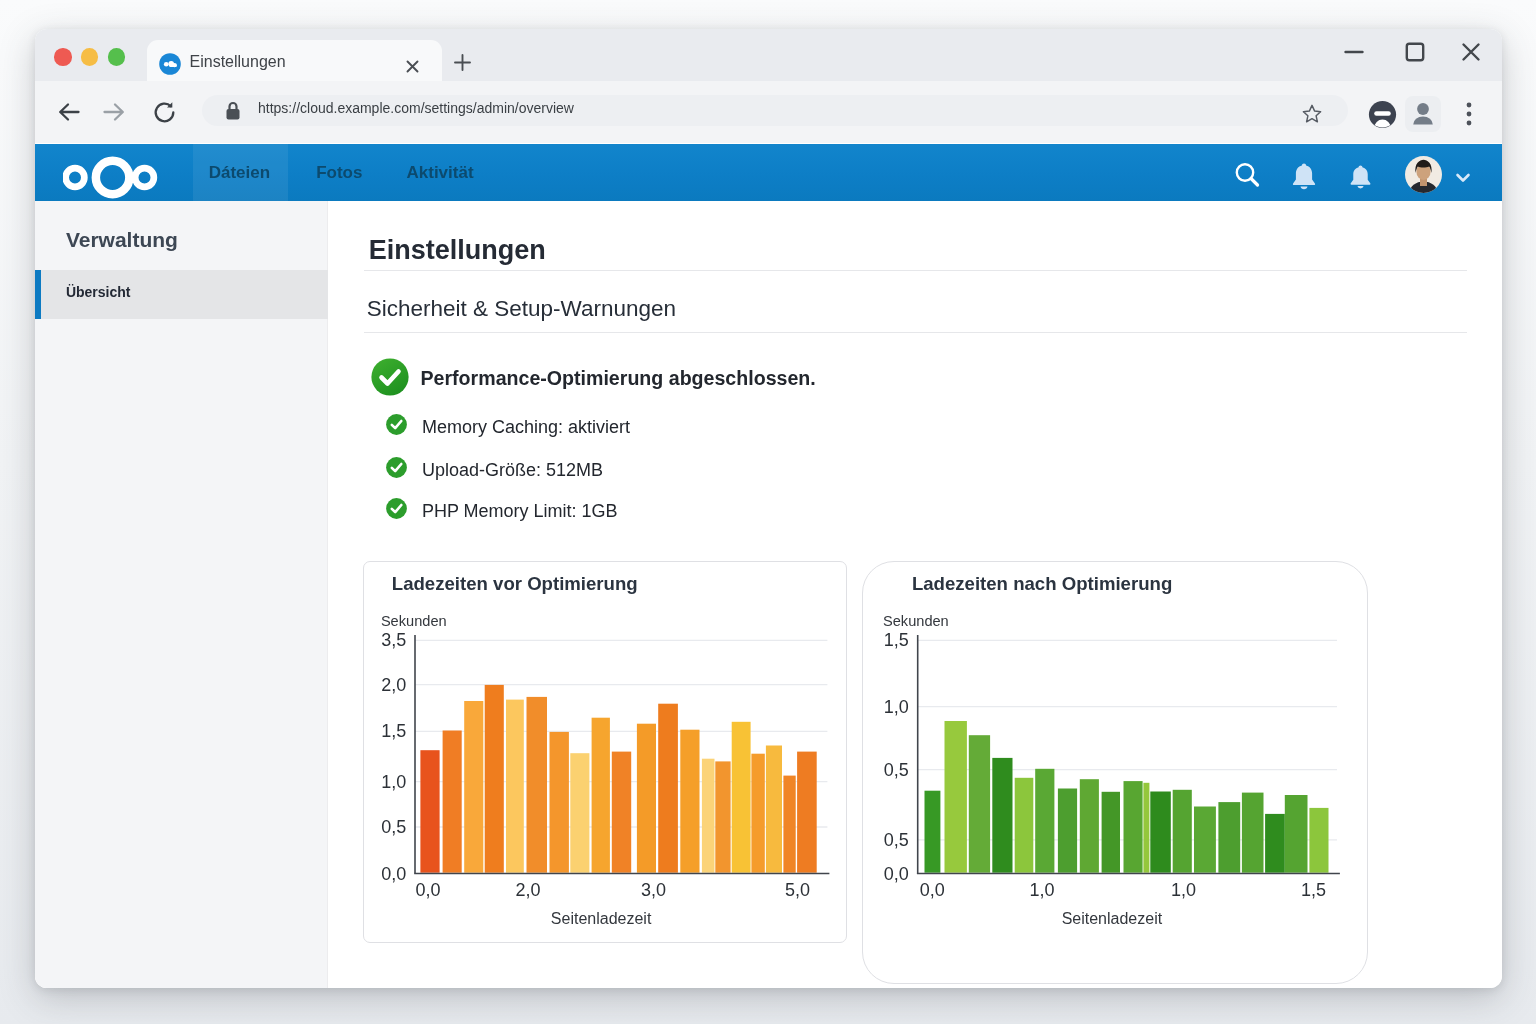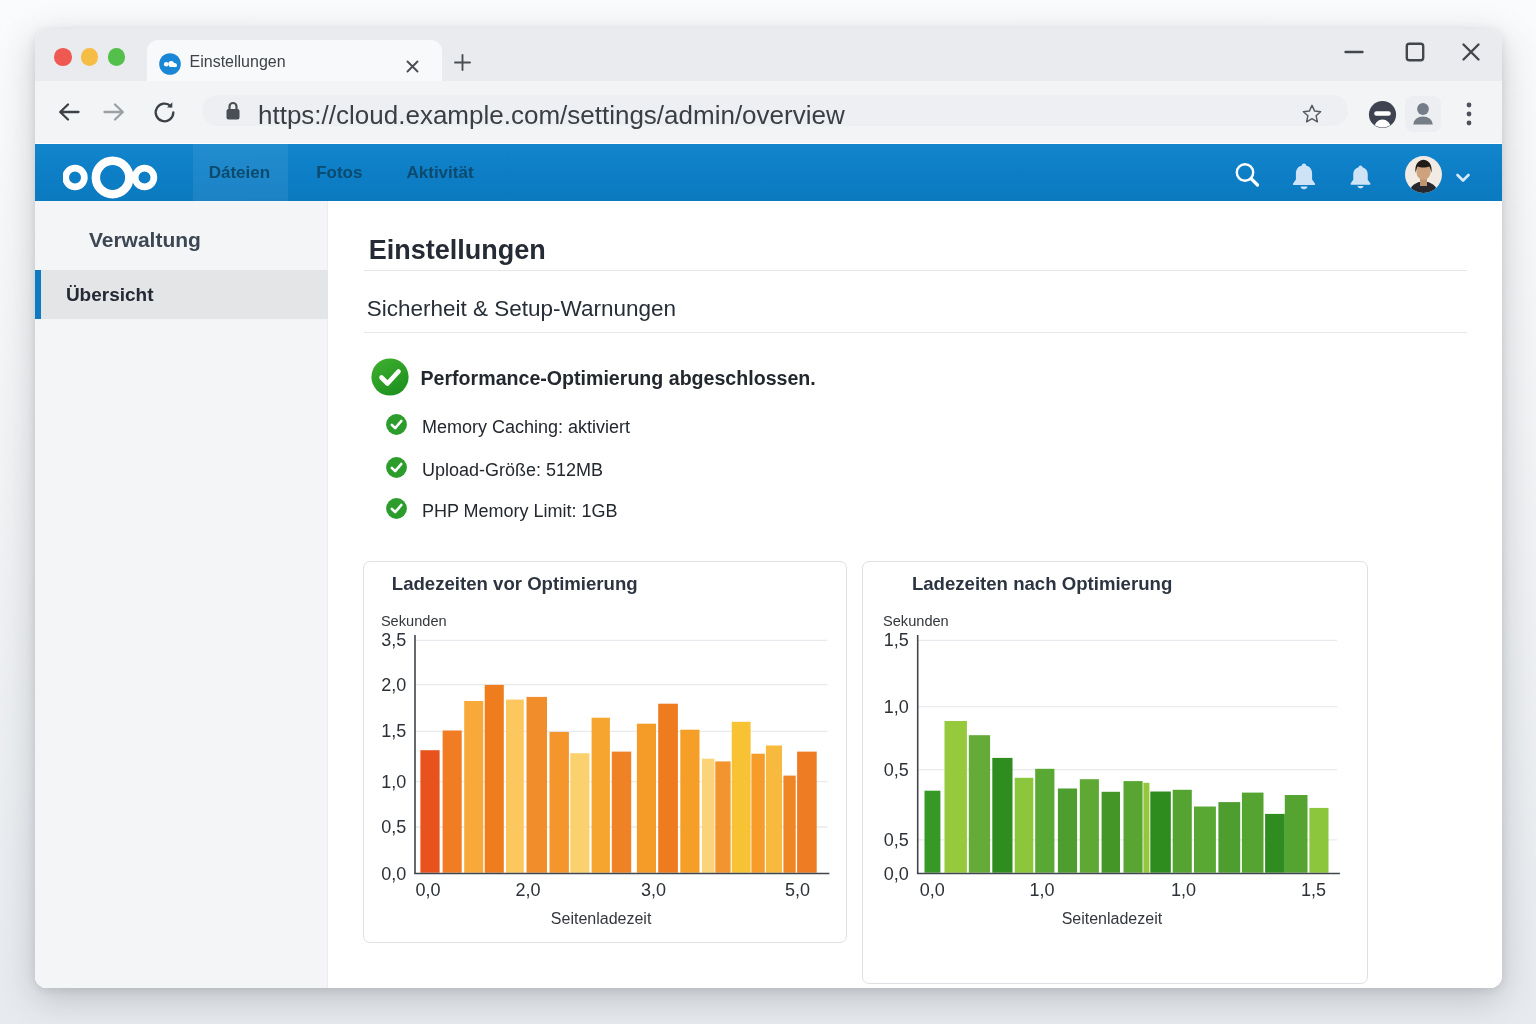--- a/index.html
+++ b/index.html
@@ -71,21 +71,21 @@
 </svg></div>
   <div class="abs" style="left:117.5px; top:70.9px;"><svg width="25" height="25" viewBox="0 0 25 25" xmlns="http://www.w3.org/2000/svg">
 <path d="M21.3 12.5 A8.8 8.8 0 1 1 18.8 6.3" stroke="#3c4147" stroke-width="2.3" fill="none" stroke-linecap="round"></path>
 <path d="M20.3 2.2 V7.5 H15 Z" fill="#3c4147"></path>
 </svg></div>
   <div class="abs" style="left:167.5px; top:66px; width:1146px; height:31px; border-radius:15.5px; background:#edeff2;"></div>
   <div class="abs" style="left:190px; top:71.5px;"><svg width="16" height="20" viewBox="0 0 16 20" xmlns="http://www.w3.org/2000/svg">
 <rect x="1.5" y="8" width="13" height="10.5" rx="2" fill="#4a4f55"></rect>
 <path d="M4.5 8 V5.5 a3.5 3.5 0 0 1 7 0 V8" stroke="#4a4f55" stroke-width="2.2" fill="none"></path>
 </svg></div>
-  <div class="abs" style="left:223.5px; top:70.5px; font-size:26px; color:#3a3f44;">https://cloud.example.com/settings/admin/overview</div>
+  <div class="abs" style="left:223.5px; top:70.5px; font-size:14px; color:#3a3f44;">https://cloud.example.com/settings/admin/overview</div>
   <div class="abs" style="left:1266px; top:73.5px;"><svg width="22" height="22" viewBox="0 0 24 24" xmlns="http://www.w3.org/2000/svg">
 <path d="M12 2.6 L14.9 8.8 L21.4 9.5 L16.5 14 L17.9 20.5 L12 17.1 L6.1 20.5 L7.5 14 L2.6 9.5 L9.1 8.8 Z" stroke="#565b63" stroke-width="1.6" fill="none" stroke-linejoin="round"></path>
 </svg></div>
   <div class="abs" style="left:1333.5px; top:70.5px;"><svg width="29" height="29" viewBox="0 0 29 29" xmlns="http://www.w3.org/2000/svg">
 <defs>
           <clipPath id="pdc">
             <circle cx="14.5" cy="14.5" r="13.0"></circle>
           </clipPath>
         </defs>
 <circle cx="14.5" cy="14.5" r="13.6" fill="#3d4350"></circle>
@@ -139,23 +139,23 @@
 <path d="M4.5 37 a14 11.5 0 0 1 28 0 Z" fill="#26282e"></path>
 <rect x="15" y="21" width="7" height="9" fill="#c2946e"></rect>
 <ellipse cx="18.5" cy="15.8" rx="7.1" ry="8.2" fill="#cda27c"></ellipse>
 <path d="M10.6 17 c-1.6 -9.5 4.2 -13.2 7.9 -13.2 c3.7 0 9.5 3.7 7.9 13.2 c-0.5 -3.6 -1.4 -5.3 -2.3 -6.6 c-2.4 1.4 -8.8 1.6 -11.2 0 c-0.9 1.3 -1.8 3 -2.3 6.6 Z" fill="#211c19"></path>
 </g>
       </svg></div>
   <div class="abs" style="left:1420.5px; top:141px;"><svg width="16" height="12" viewBox="0 0 16 12" xmlns="http://www.w3.org/2000/svg">
 <path d="M2.5 3 L8 8.5 L13.5 3" stroke="#d8e9f9" stroke-width="2.6" fill="none" stroke-linecap="round" stroke-linejoin="round"></path>
 </svg></div>
 
-  <div class="abs" style="left:31.4px; top:198.5px; font-size:21px; font-weight:bold; color:#3d4754;margin-left:23px;">Verwaltung</div>
+  <div class="abs" style="left:31.4px; top:198.5px; font-size:21px; font-weight:bold; color:#3d4754;">Verwaltung</div>
   <div class="abs" style="left:0; top:240.8px; width:293.8px; height:49.4px; background:#e4e5e7; border-left:6px solid #0d7ac2;"></div>
-  <div class="abs" style="left:31.4px; top:254.5px; font-size:19px; font-weight:bold; color:#232935;">Übersicht</div>
+  <div class="abs" style="left:31.4px; top:254.5px; font-size:14px; font-weight:bold; color:#232935;">Übersicht</div>
 
   <div class="abs" style="left:334.2px; top:206px; font-size:27px; font-weight:bold; color:#252b35;">Einstellungen</div>
   <div class="rule" style="top:240.6px;"></div>
   <div class="abs" style="left:332.2px; top:266.5px; font-size:22.5px; font-weight:400; color:#272e38;">Sicherheit &amp; Setup-Warnungen</div>
   <div class="rule" style="top:303.2px;"></div>
 
   <div class="abs" style="left:336.8px; top:329px;"><svg width="38" height="38" viewBox="0 0 38 38" xmlns="http://www.w3.org/2000/svg">
 <circle cx="19" cy="19" r="18.6" fill="url(#gbig)"></circle>
 <defs>
           <linearGradient id="gbig" x1="0" y1="0" x2="0.6" y2="1">
@@ -219,21 +219,21 @@
 <text x="44.3" y="226.6" text-anchor="end" class="axlab">1,0</text>
 <text x="44.3" y="272.0" text-anchor="end" class="axlab">0,5</text>
 <text x="44.3" y="318.5" text-anchor="end" class="axlab">0,0</text>
 <text x="66.1" y="334.8" text-anchor="middle" class="axlab">0,0</text>
 <text x="165.9" y="334.8" text-anchor="middle" class="axlab">2,0</text>
 <text x="291.6" y="334.8" text-anchor="middle" class="axlab">3,0</text>
 <text x="435.6" y="334.8" text-anchor="middle" class="axlab">5,0</text>
 <text x="239.1" y="363.4" text-anchor="middle" class="clab2">Seitenladezeit</text>
 </svg>
     </div>
-  <div class="card" style="left:827.6px; top:532.2px; width:505.9px; height:423px;">
+  <div class="card" style="left:827.6px; top:532.2px; width:505.9px; height:423px;border-radius:32px;">
       <svg class="chartsvg" width="506" height="376" viewBox="0 0 506 376" xmlns="http://www.w3.org/2000/svg">
 <text x="49.9" y="29" class="ctitle">Ladezeiten nach Optimierung</text>
 <text x="21" y="65" class="clab">Sekunden</text>
 <line x1="55.7" y1="79.3" x2="475" y2="79.3" stroke="#e8eaee" stroke-width="1.3"></line>
 <line x1="55.7" y1="145.7" x2="475" y2="145.7" stroke="#e8eaee" stroke-width="1.3"></line>
 <line x1="55.7" y1="208.6" x2="475" y2="208.6" stroke="#e8eaee" stroke-width="1.3"></line>
 <line x1="55.7" y1="278.9" x2="475" y2="278.9" stroke="#e8eaee" stroke-width="1.3"></line>
 <rect x="62.5" y="229.7" width="15.9" height="82.0" fill="#379925"></rect>
 <rect x="82.5" y="160.0" width="22.4" height="151.7" fill="#97c93d"></rect>
 <rect x="106.8" y="174.2" width="21.3" height="137.5" fill="#64ab37"></rect>

